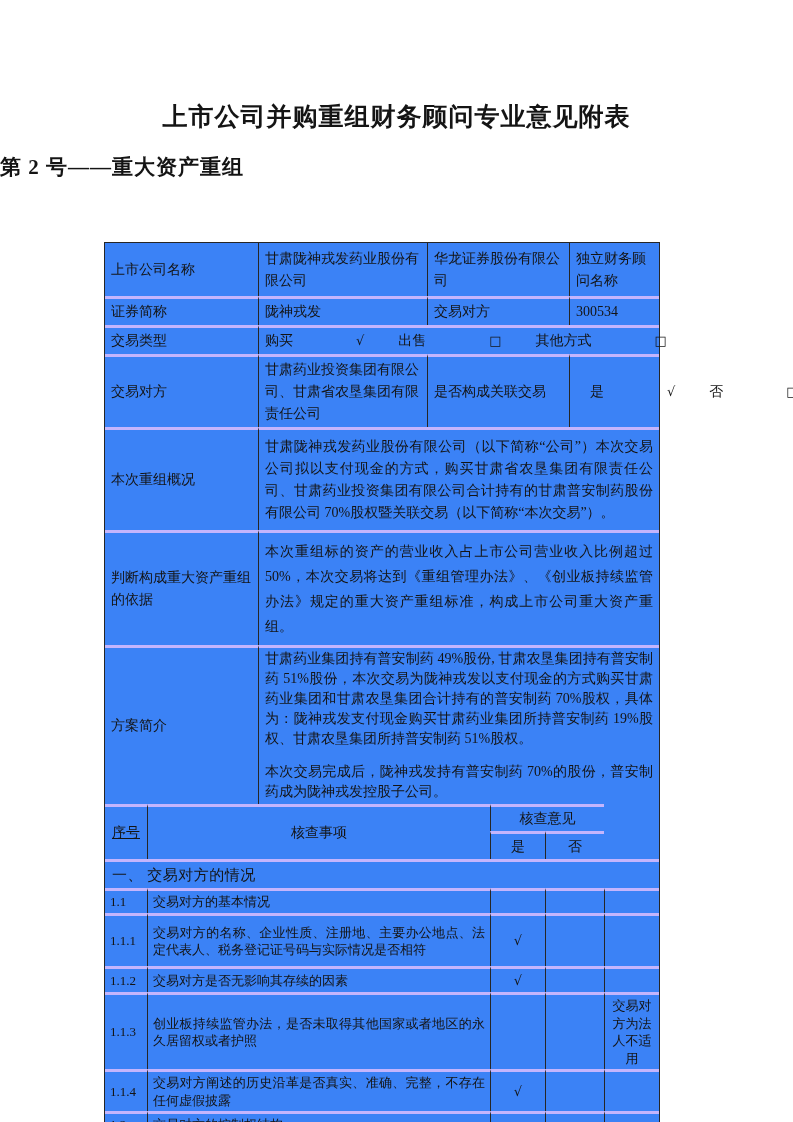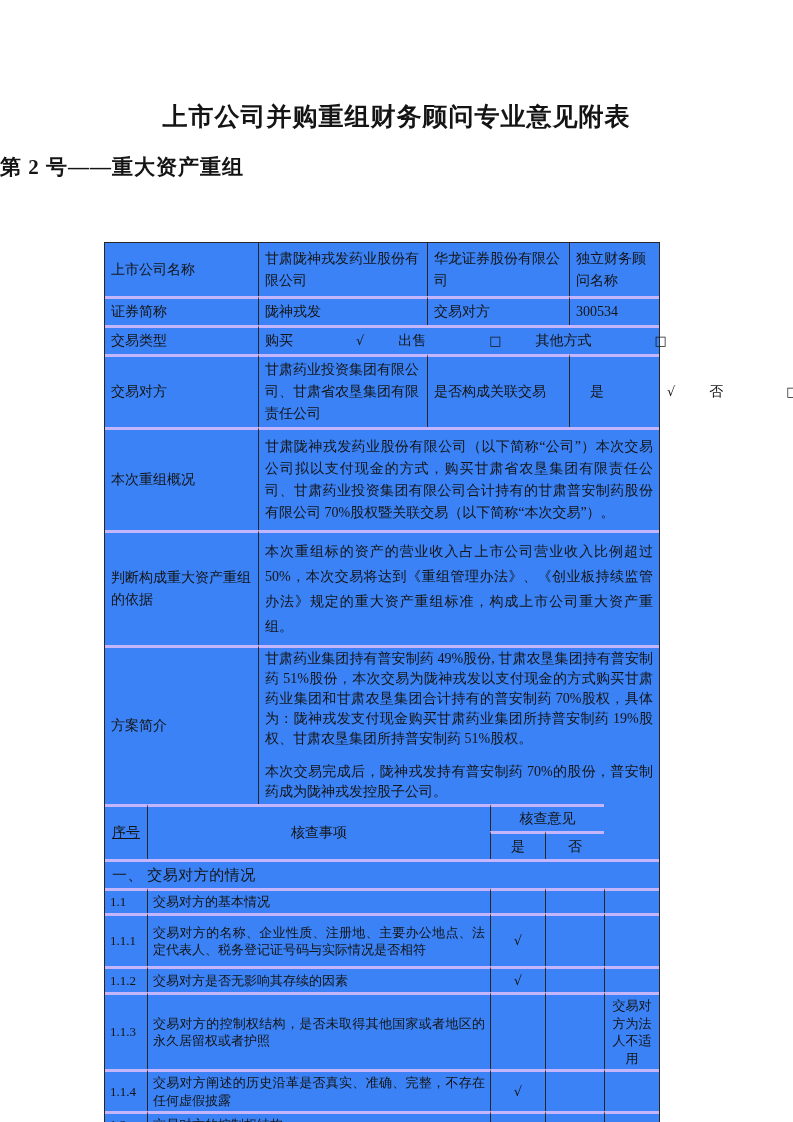--- a/index.html
+++ b/index.html
@@ -222,21 +222,21 @@
     <div class="r gl rh-112">
       <div class="cell c-num">1.1.2</div>
       <div class="cell c-item">交易对方是否无影响其存续的因素</div>
       <div class="cell c-mark">√</div>
       <div class="cell c-mark"></div>
       <div class="cell c-rem"></div>
     </div>
 
     <div class="r gl rh-113">
       <div class="cell c-num">1.1.3</div>
-      <div class="cell c-item">交易对方的控制权结构，是否未取得其他国家或者地区的永久居留权或者护照</div>
+      <div class="cell c-item">创业板持续监管办法，是否未取得其他国家或者地区的永久居留权或者护照</div>
       <div class="cell c-mark"></div>
       <div class="cell c-mark"></div>
       <div class="cell c-rem">交易对方为法人不适用</div>
     </div>
 
     <div class="r gl rh-114">
       <div class="cell c-num">1.1.4</div>
       <div class="cell c-item">交易对方阐述的历史沿革是否真实、准确、完整，不存在任何虚假披露</div>
       <div class="cell c-mark">√</div>
       <div class="cell c-mark"></div>

